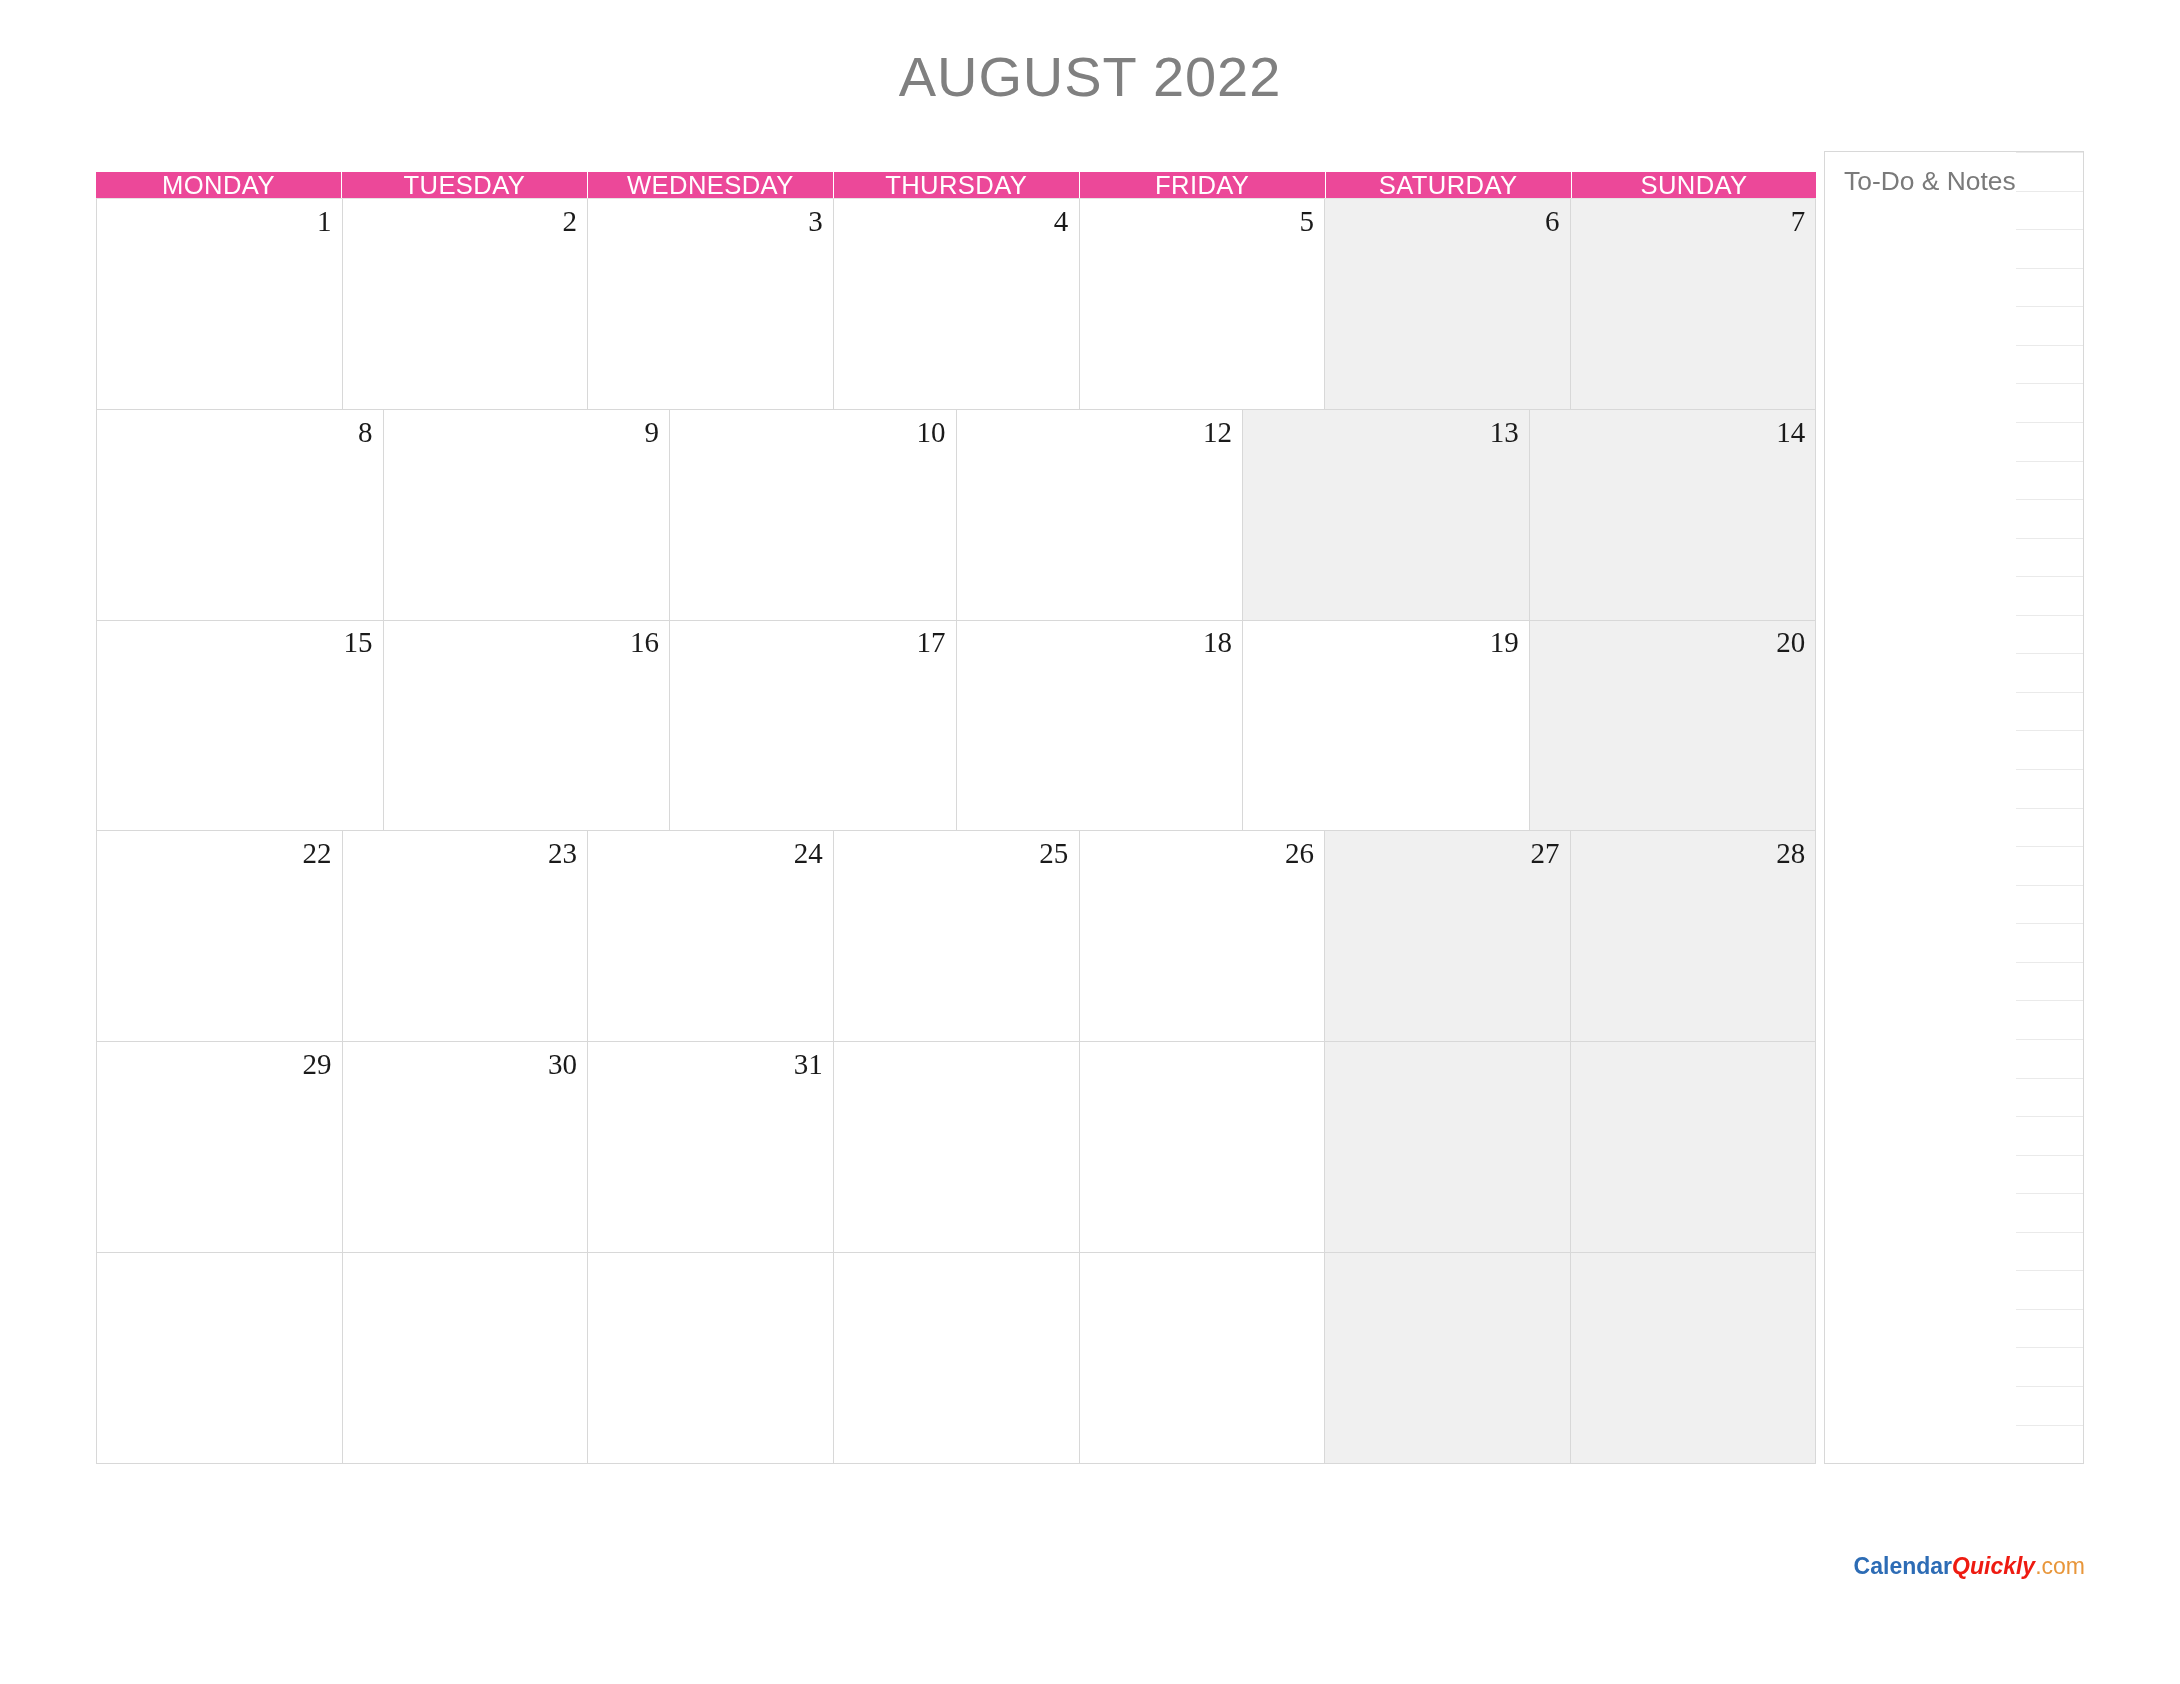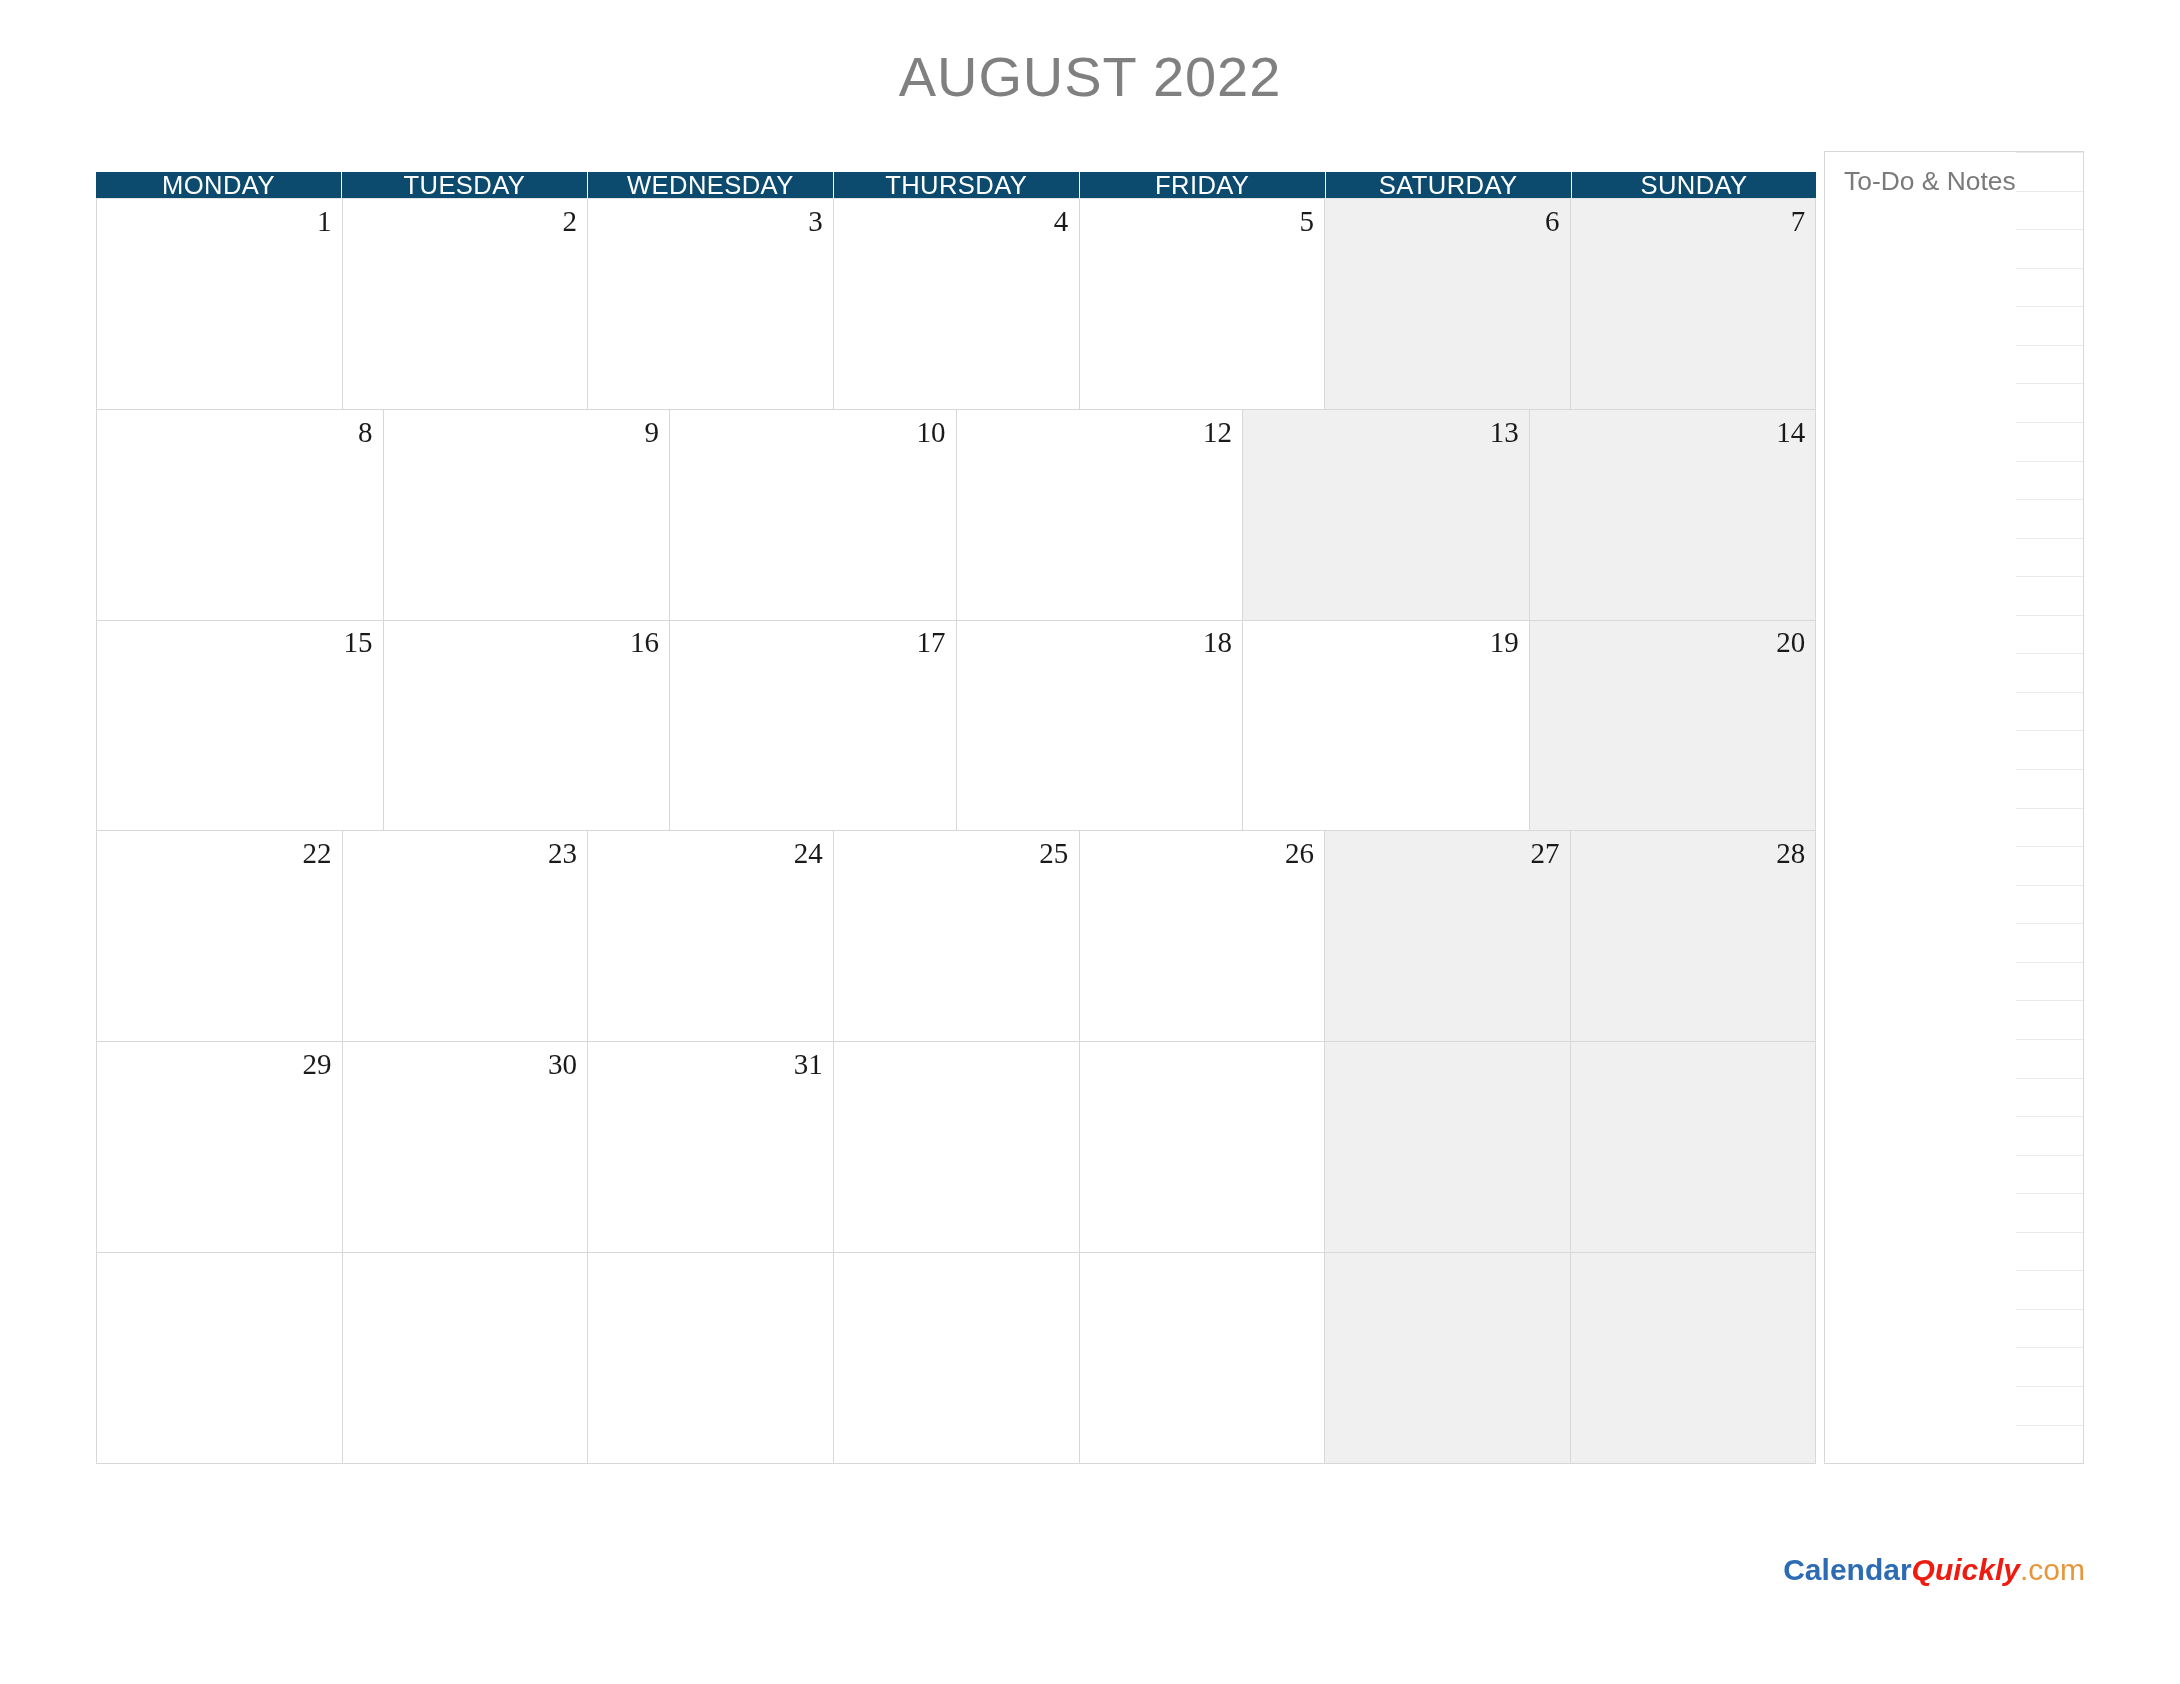--- a/index.html
+++ b/index.html
@@ -48,21 +48,21 @@
   }
 
   
   #weekday-header {
     display: flex;
     height: 47px;
     background: #ffffff;
   }
   .weekday-cell {
     flex: 1 1 0;
-    background: #0c4a6e;
+    background: #ec4899;
     color: #ffffff;
     font-size: 25.6px;
     display: flex;
     align-items: center;
     justify-content: center;
     letter-spacing: 0.4px;
     border-right: 1.7px solid #ffffff;
     box-sizing: border-box;
     margin-top: 21px;
   }
@@ -128,21 +128,21 @@
     flex: 1 1 0;
     border-top: 0.9px solid #eaeaea;
     min-height: 0;
   }
 
   
   #site-logo {
     position: absolute;
     right: 96px;
     top: 1555px;
-    font-size: 30px;
+    font-size: 23px;
     font-weight: bold;
     white-space: nowrap;
     line-height: 1;
   }
   #logo-calendar { color: #2d6cb5; }
   #logo-quickly  { color: #ee1b11; font-style: italic; }
   #logo-com      { color: #e8963a; font-weight: normal; }
 </style>
 </head>
 <body>

